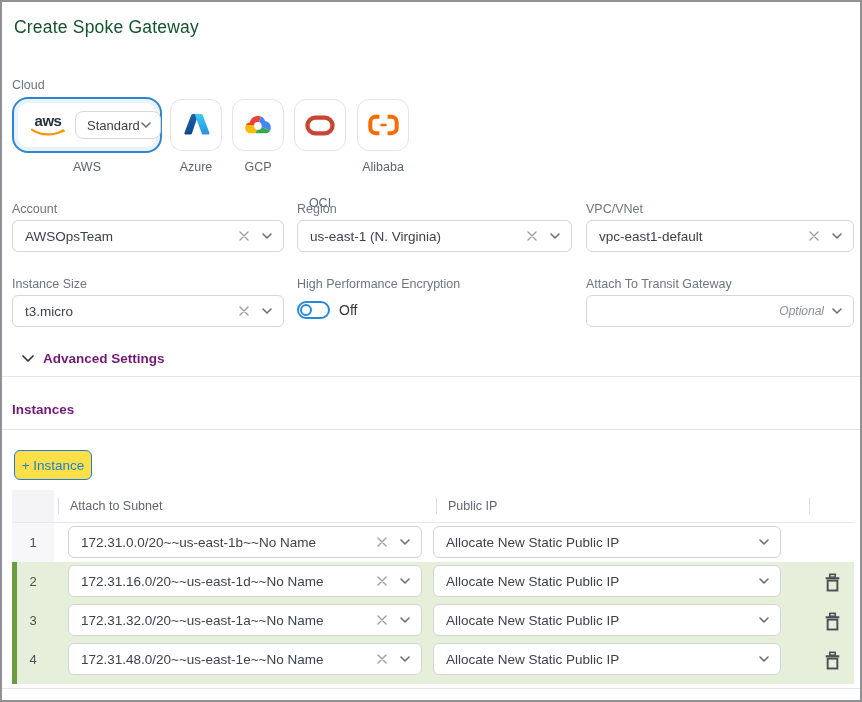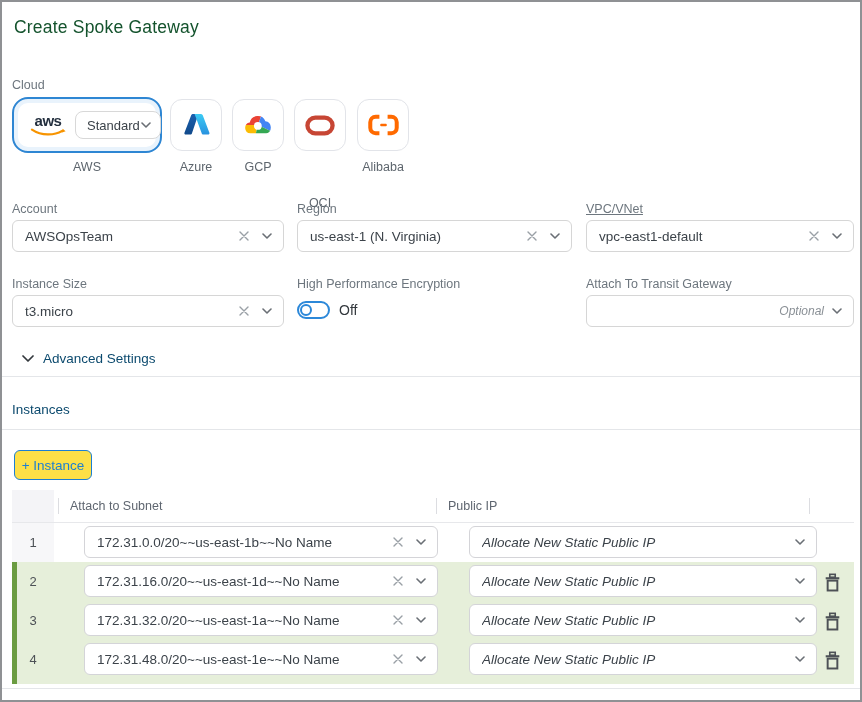--- a/index.html
+++ b/index.html
@@ -72,21 +72,21 @@
   }
   .toggle .knob {
     position: absolute; left: 1px; top: 1px;
     width: 12px; height: 12px; border: 2px solid #2c88d9; border-radius: 50%;
     background: #fff;
   }
   .toggle-row { display: flex; align-items: center; gap: 9px; font-size: 14px; color: #33383d; }
 
   
   .adv-row { left: 20px; top: 349px; display: flex; align-items: center; gap: 9px; cursor: pointer; }
-  .bold-heading { font-size: 13.5px; font-weight: 400; color: #0c4a6e; }
+  .bold-heading { font-size: 13.5px; font-weight: 700; color: #701a75; }
   .divider { left: 0; width: 862px; height: 0; border-top: 1px solid #e4e6e9; }
 
   .add-instance-btn {
     left: 12px; top: 448px; width: 78px; height: 30px;
     border: 1px solid #1c7fd3; border-radius: 6px; background: #fde047;
     color: #1c7fd3; font-size: 13.5px; font-family: "Liberation Sans", sans-serif;
     cursor: pointer;
   }
 
   
@@ -109,22 +109,22 @@
   }
   .trow:not(.hl) .rownum { background: #f7f7f9; }
   .select {
     position: absolute; top: 3px; height: 32px;
     border: 1px solid #d4d4d8; border-radius: 6px; background: #fff;
     display: flex; align-items: center;
     padding: 0 11px 0 12px; font-size: 13.5px; color: #3c434a;
     cursor: pointer;
   }
   .select .val { flex: 1 1 auto; white-space: nowrap; overflow: hidden; }
-  .subnet-select { left: 72px; width: 354px; }
-  .pip-select { left: 457px; width: 348px; font-style: italic; }
+  .subnet-select { left: 56px; width: 354px; }
+  .pip-select { left: 421px; width: 348px; }
   .trash-btn {
     position: absolute; left: 806px; top: 7px; width: 28px; height: 26px;
     background: transparent; border: none; cursor: pointer;
     display: flex; align-items: center; justify-content: center;
   }
   .bottom-divider { top: 686px; }
 </style>
 </head>
 <body>
 
@@ -222,21 +222,21 @@
     <span class="icons">
         <svg width="10" height="10" viewBox="0 0 10 10">
           <path d="M1,1 L9,9 M9,1 L1,9" stroke="#9aa0a6" stroke-width="1.4" stroke-linecap="round"></path>
         </svg>
         <svg width="10" height="6" viewBox="0 0 10 6">
           <path d="M1,1 L5,5 L9,1" stroke="#6a6f75" stroke-width="1.6" fill="none" stroke-linecap="round" stroke-linejoin="round"></path>
         </svg>
       </span>
   </div>
 
-  <div class="abs field-label" style="left:584px; top:200px;text-decoration:underline;">VPC/VNet</div>
+  <div class="abs field-label" style="left:584px; top:200px;">VPC/VNet</div>
   <div class="abs inputbox" style="left:584px; top:218px; width:268px;">
     <span class="val">vpc-east1-default</span>
     <span class="icons">
         <svg width="10" height="10" viewBox="0 0 10 10">
           <path d="M1,1 L9,9 M9,1 L1,9" stroke="#9aa0a6" stroke-width="1.4" stroke-linecap="round"></path>
         </svg>
         <svg width="10" height="6" viewBox="0 0 10 6">
           <path d="M1,1 L5,5 L9,1" stroke="#6a6f75" stroke-width="1.6" fill="none" stroke-linecap="round" stroke-linejoin="round"></path>
         </svg>
       </span>

